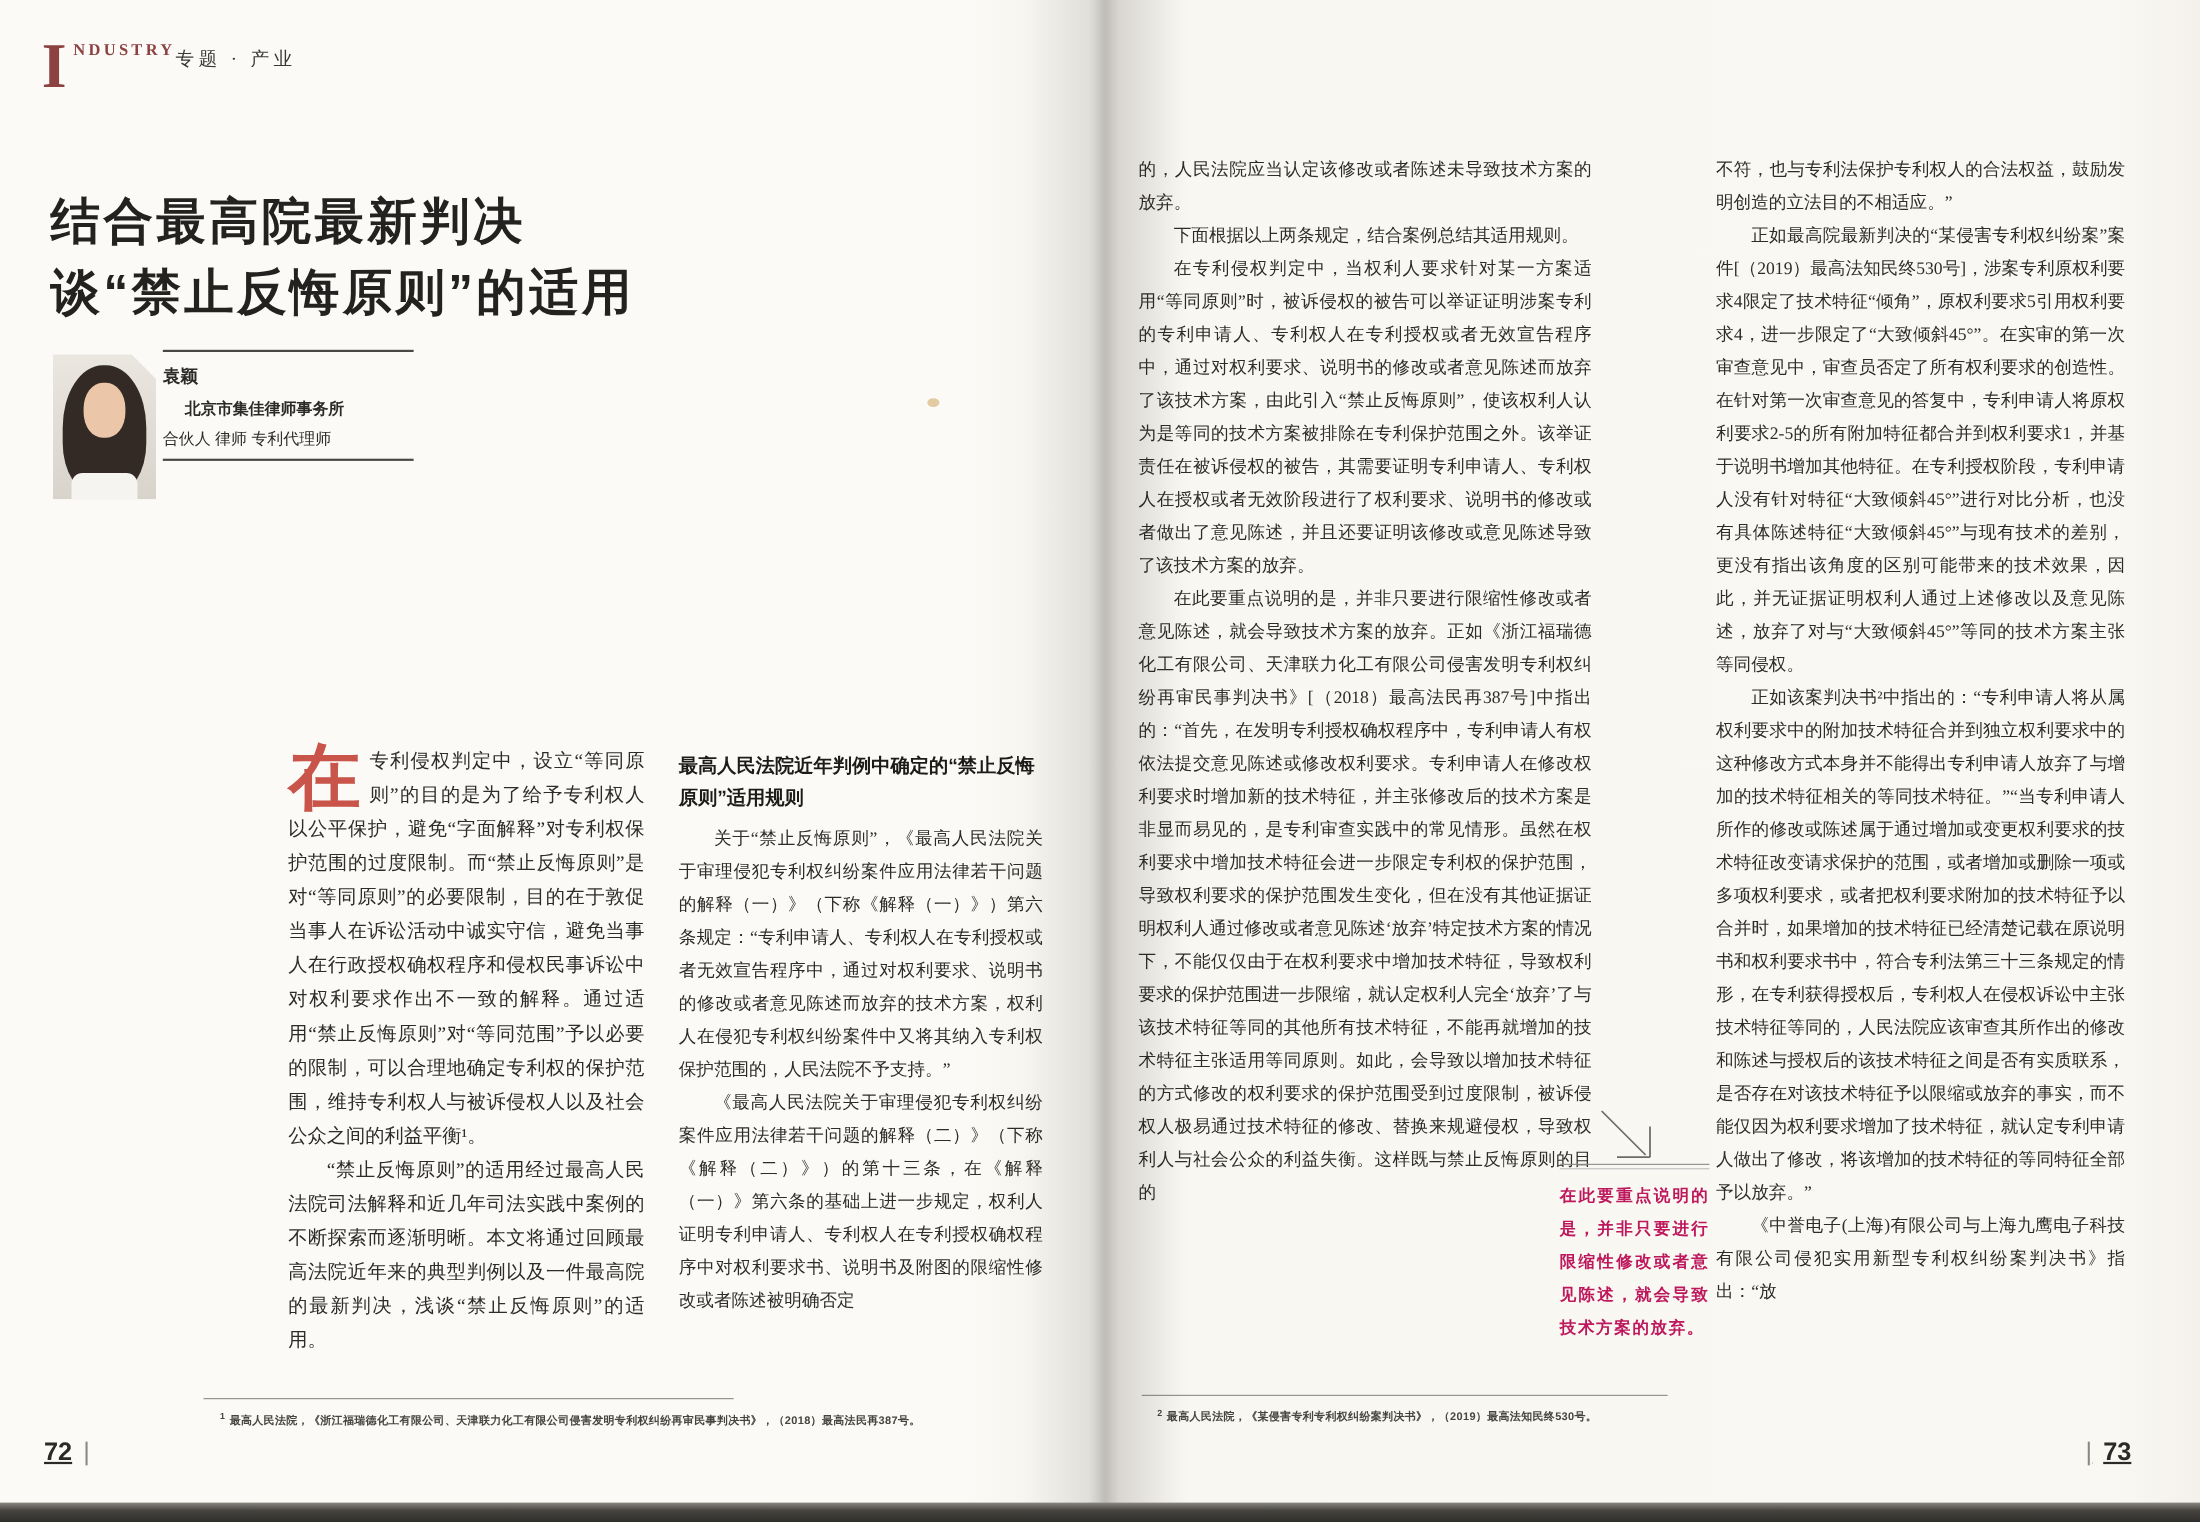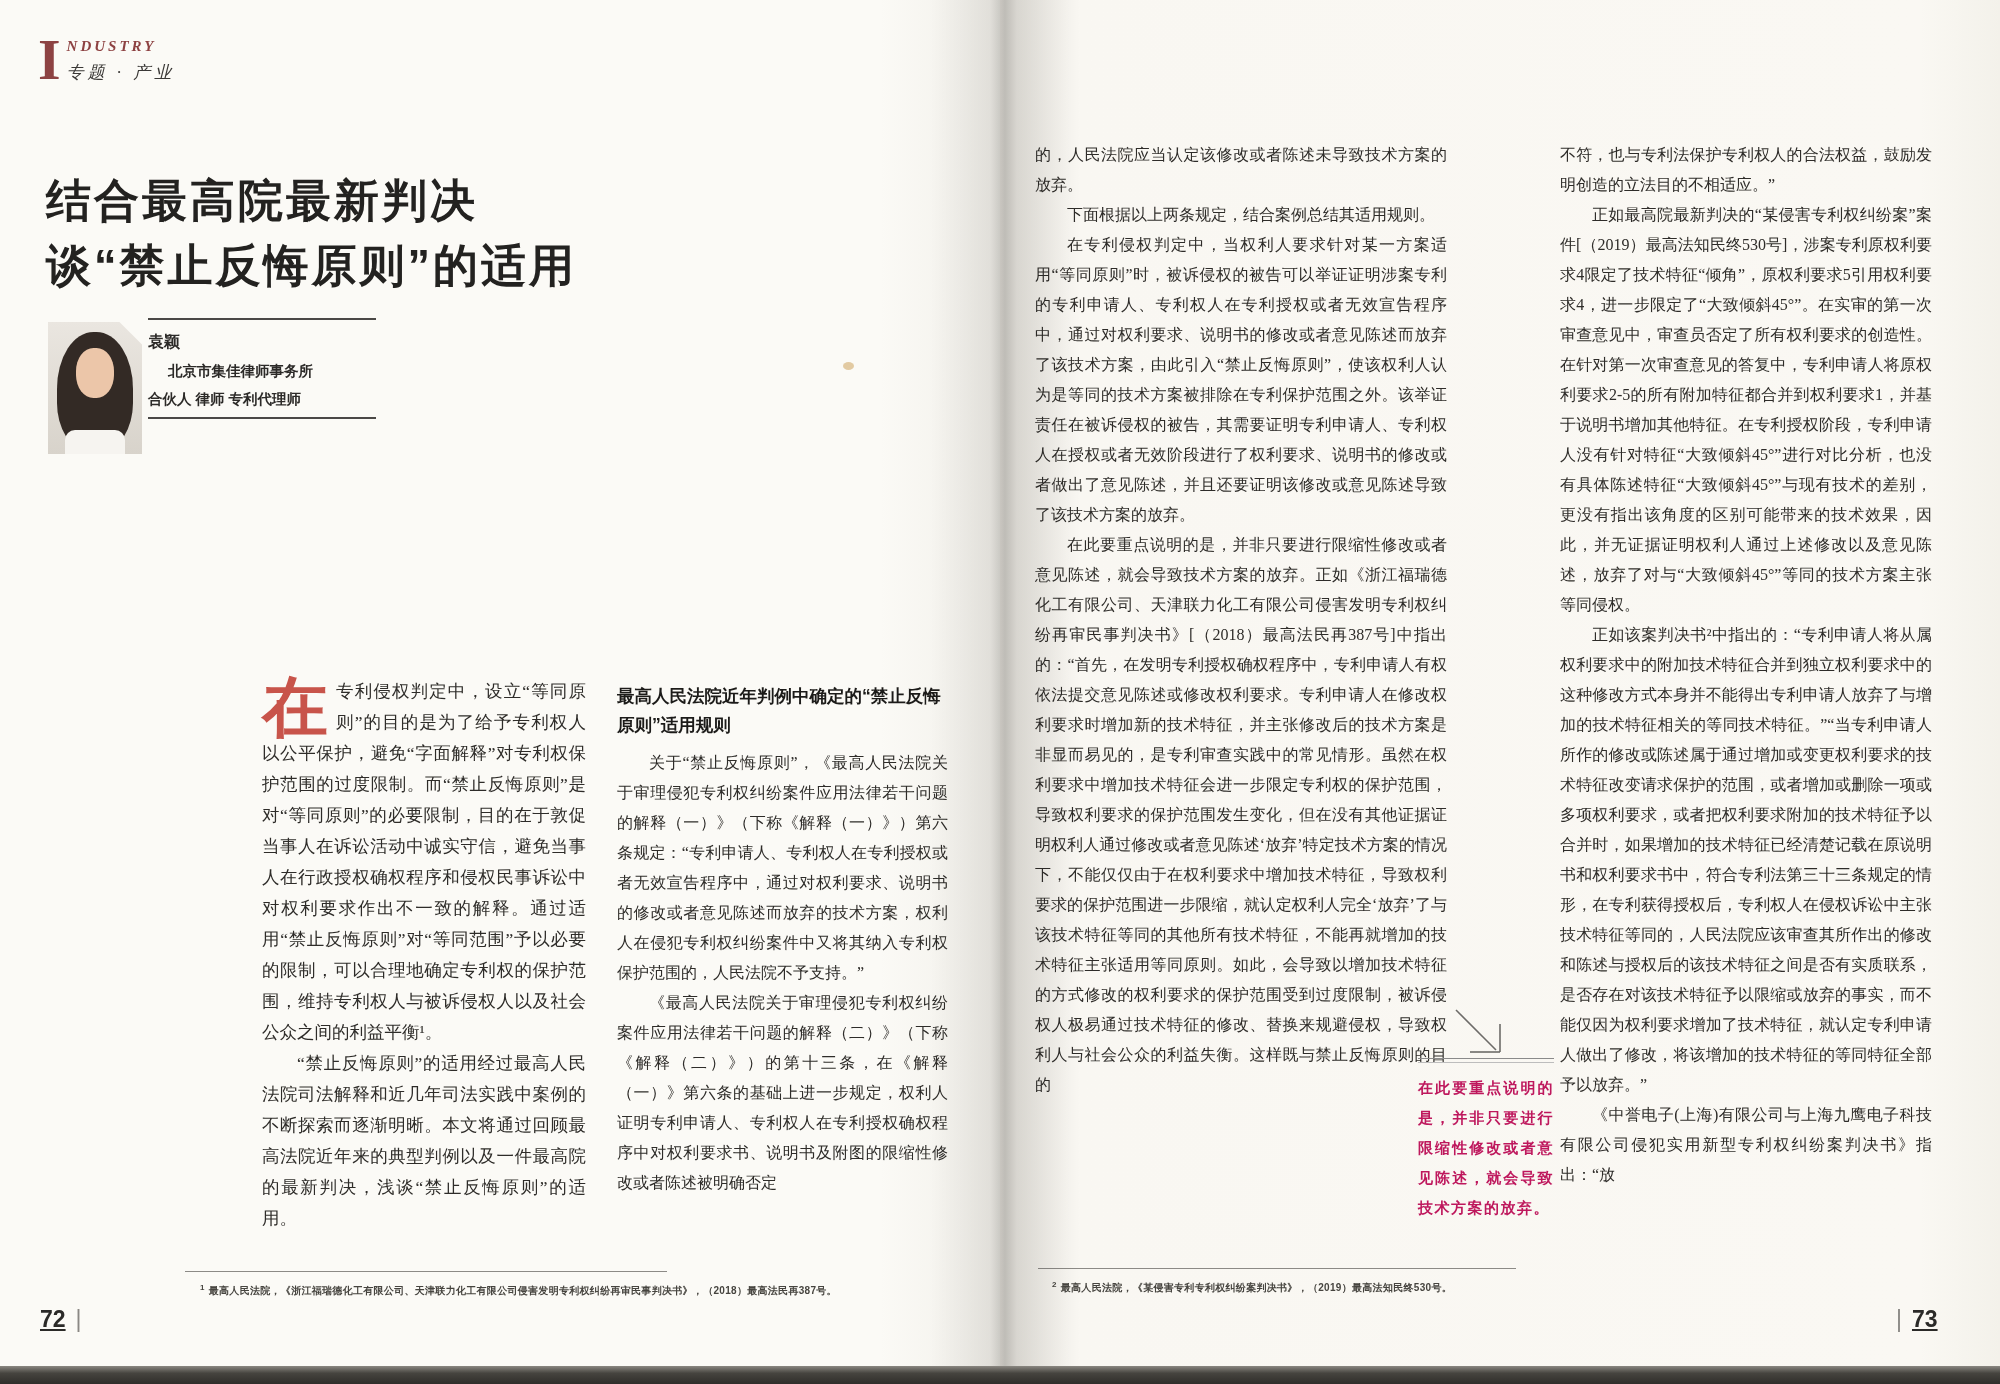--- a/index.html
+++ b/index.html
@@ -11,41 +11,41 @@
   .gutter{position:absolute;left:930px;top:0;width:150px;height:1384px;pointer-events:none;
           background:linear-gradient(90deg,rgba(0,0,0,0) 0%,rgba(0,0,0,0.07) 40%,rgba(0,0,0,0.20) 50%,rgba(0,0,0,0.10) 58%,rgba(0,0,0,0) 100%);}
   .bottom-bar{position:absolute;left:0;top:1366px;width:2000px;height:18px;
           background:linear-gradient(#8a8781,#46443f 40%,#2f2d2a);}
   .stain{position:absolute;left:843px;top:362px;width:11px;height:8px;border-radius:50%;
           background:#d9b985;opacity:.75;}
 
   
   .hdr-left{position:absolute;left:38px;top:36px;display:flex;}
   .hdr-i{font-size:58px;line-height:48px;font-weight:bold;color:#8d4242;margin-right:6px;}
-  .hdr-right-col{display:flex;flex-direction:column;font-style:italic;}
+  .hdr-right-col{display:flex;flex-direction:row;}
   .hdr-word{font-size:15px;font-weight:bold;letter-spacing:3px;color:#8d4242;margin-top:2px;}
   .hdr-sub{font-size:17px;letter-spacing:4px;color:#3a3836;margin-top:6px;}
 
   
   .title{position:absolute;left:46px;top:168px;width:700px;
          font-family:"Liberation Sans","DejaVu Sans",sans-serif;font-weight:bold;
          font-size:45px;line-height:65px;letter-spacing:3px;color:#232220;}
   .author{position:absolute;left:48px;top:318px;width:420px;}
   .photo{position:absolute;left:0;top:4px;width:94px;height:132px;overflow:hidden;
          background:linear-gradient(#eae6e0,#d8d3cb);
          clip-path:polygon(0 0,76% 0,100% 17%,100% 100%,0 100%);}
   .photo .hair{position:absolute;left:9px;top:10px;width:76px;height:118px;border-radius:48% 48% 40% 40%;background:#332a25;}
   .photo .face{position:absolute;left:28px;top:26px;width:38px;height:50px;border-radius:46%;background:#ecc6a9;}
   .photo .shirt{position:absolute;left:17px;top:108px;width:60px;height:24px;border-radius:10px 10px 0 0;background:#f6f4f0;}
   .author-info{position:absolute;left:100px;top:0;width:228px;
          font-family:"Liberation Sans","DejaVu Sans",sans-serif;color:#2c2a28;}
   .author-rule{border-top:2px solid #4a4846;}
   .author-name{font-size:16px;font-weight:bold;margin-top:12px;}
   .author-org{font-size:14.5px;font-weight:bold;margin-top:9px;margin-left:20px;}
-  .author-roles{font-size:14.5px;font-weight:bold;margin-top:9px;margin-bottom:8px;}
+  .author-roles{font-size:14.5px;font-weight:normal;margin-top:9px;margin-bottom:8px;}
 
   
   .keywords{position:absolute;left:47px;top:676px;width:160px;text-align:center;}
   .kw-head{font-size:27px;font-weight:bold;letter-spacing:2px;color:#1e1d1b;}
   .kw-divider{position:relative;height:18px;margin-top:12px;}
   .kw-divider .line{position:absolute;left:0;right:0;top:8px;border-top:2.5px solid #2b2a28;}
   .kw-divider .redblock{position:absolute;left:42px;top:0;width:76px;height:18px;background:#cd5349;}
   .kw-items{margin-top:10px;font-size:19px;font-weight:bold;line-height:35px;color:#1e1d1b;letter-spacing:1px;}
   .kw-bottom{margin-top:12px;border-top:7px solid #3f3e3c;}
 

